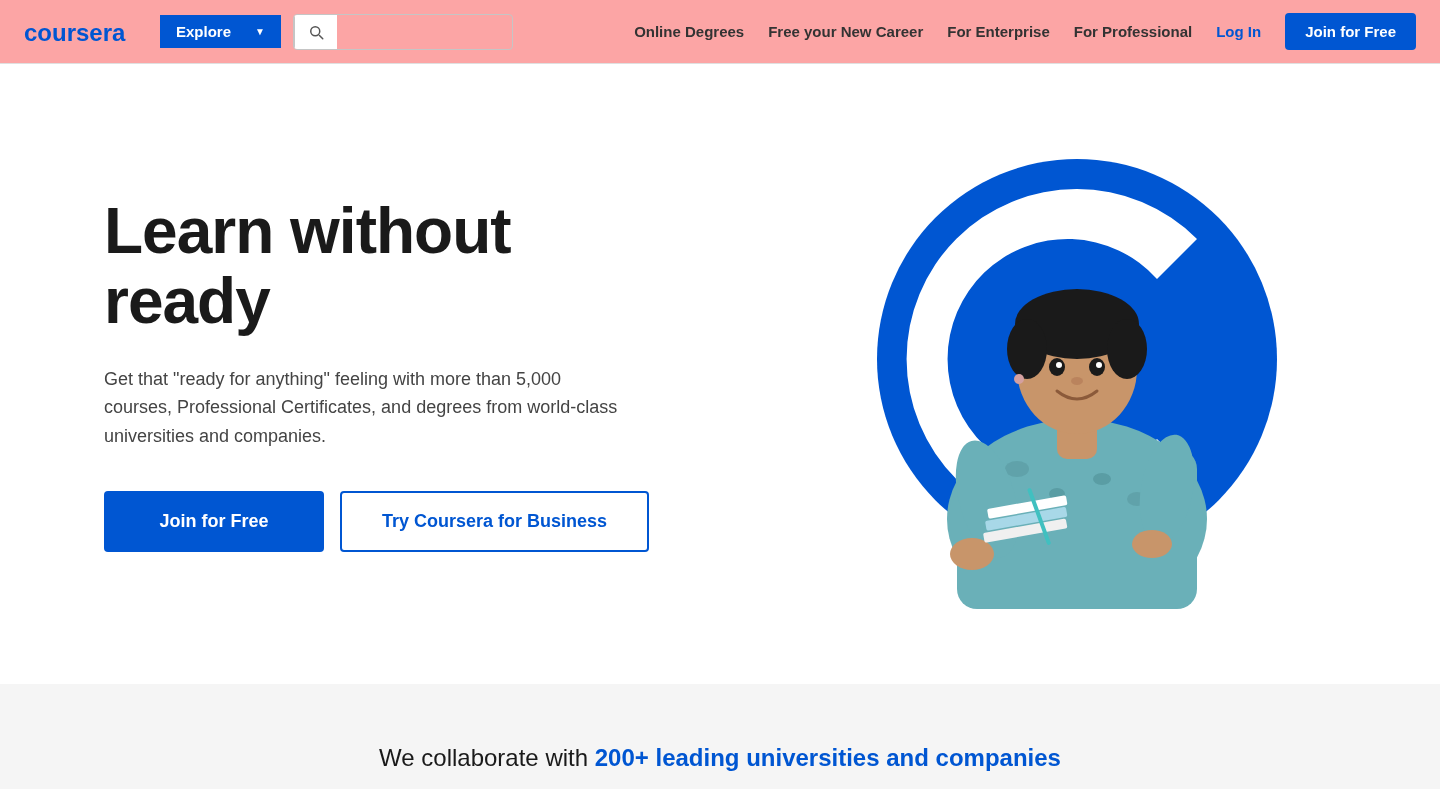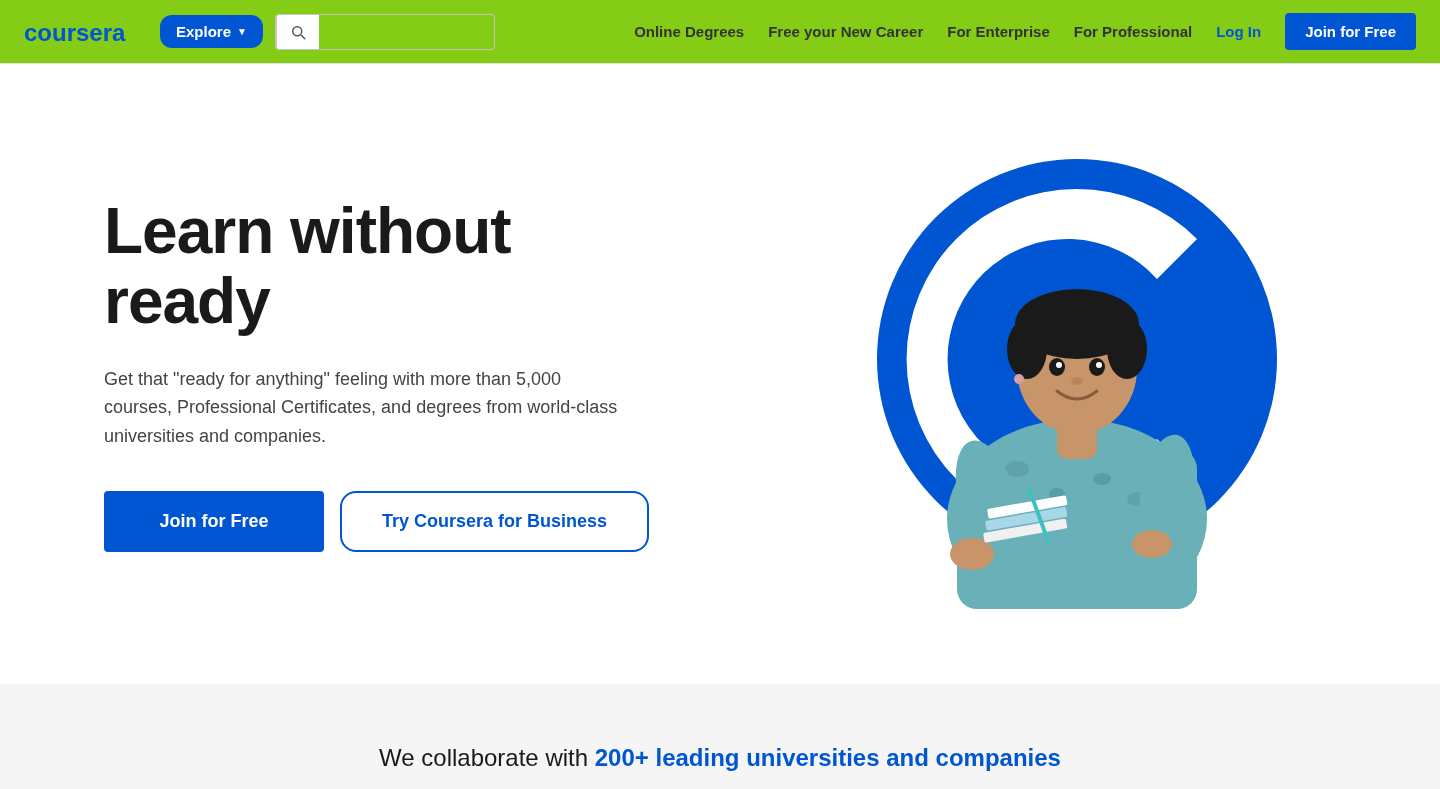--- a/index.html
+++ b/index.html
@@ -5,38 +5,38 @@
     * { margin: 0; padding: 0; box-sizing: border-box; }
     body { font-family: 'Source Sans Pro', Arial, sans-serif; background: #fff; overflow-x: hidden; }
 
     
     nav {
       display: flex;
       align-items: center;
       height: 64px;
       padding: 0 24px;
       border-bottom: 1px solid #e0e0e0;
-      background: #84cc16;
+      background: #fca5a5;
       position: relative;
       z-index: 10;
     }
     .nav-logo {
       display: flex;
       align-items: center;
       margin-right: 16px;
     }
     .nav-logo svg { width: 120px; height: 30px; }
     .nav-explore-btn {
       display: flex;
       align-items: center;
-      gap: 6px;
+      gap: 24px;
       background: #0056d2;
       color: #fff;
       border: none;
-      border-radius: 12px;
+      border-radius: 0;
       padding: 8px 16px;
       font-size: 15px;
       font-weight: 600;
       cursor: pointer;
       margin-right: 12px;
     }
     .nav-explore-btn .chevron { font-size: 10px; }
     .nav-search-wrap {
       display: flex;
       align-items: center;
@@ -132,21 +132,21 @@
       padding: 18px 40px;
       font-size: 18px;
       font-weight: 700;
       cursor: pointer;
       min-width: 220px;
     }
     .btn-try-business {
       background: #fff;
       color: #0056d2;
       border: 2px solid #0056d2;
-      border-radius: 16px;
+      border-radius: 4px;
       padding: 18px 40px;
       font-size: 18px;
       font-weight: 700;
       cursor: pointer;
       min-width: 280px;
     }
 
     
     .hero-image-wrap {
       flex: 0 0 40%;

